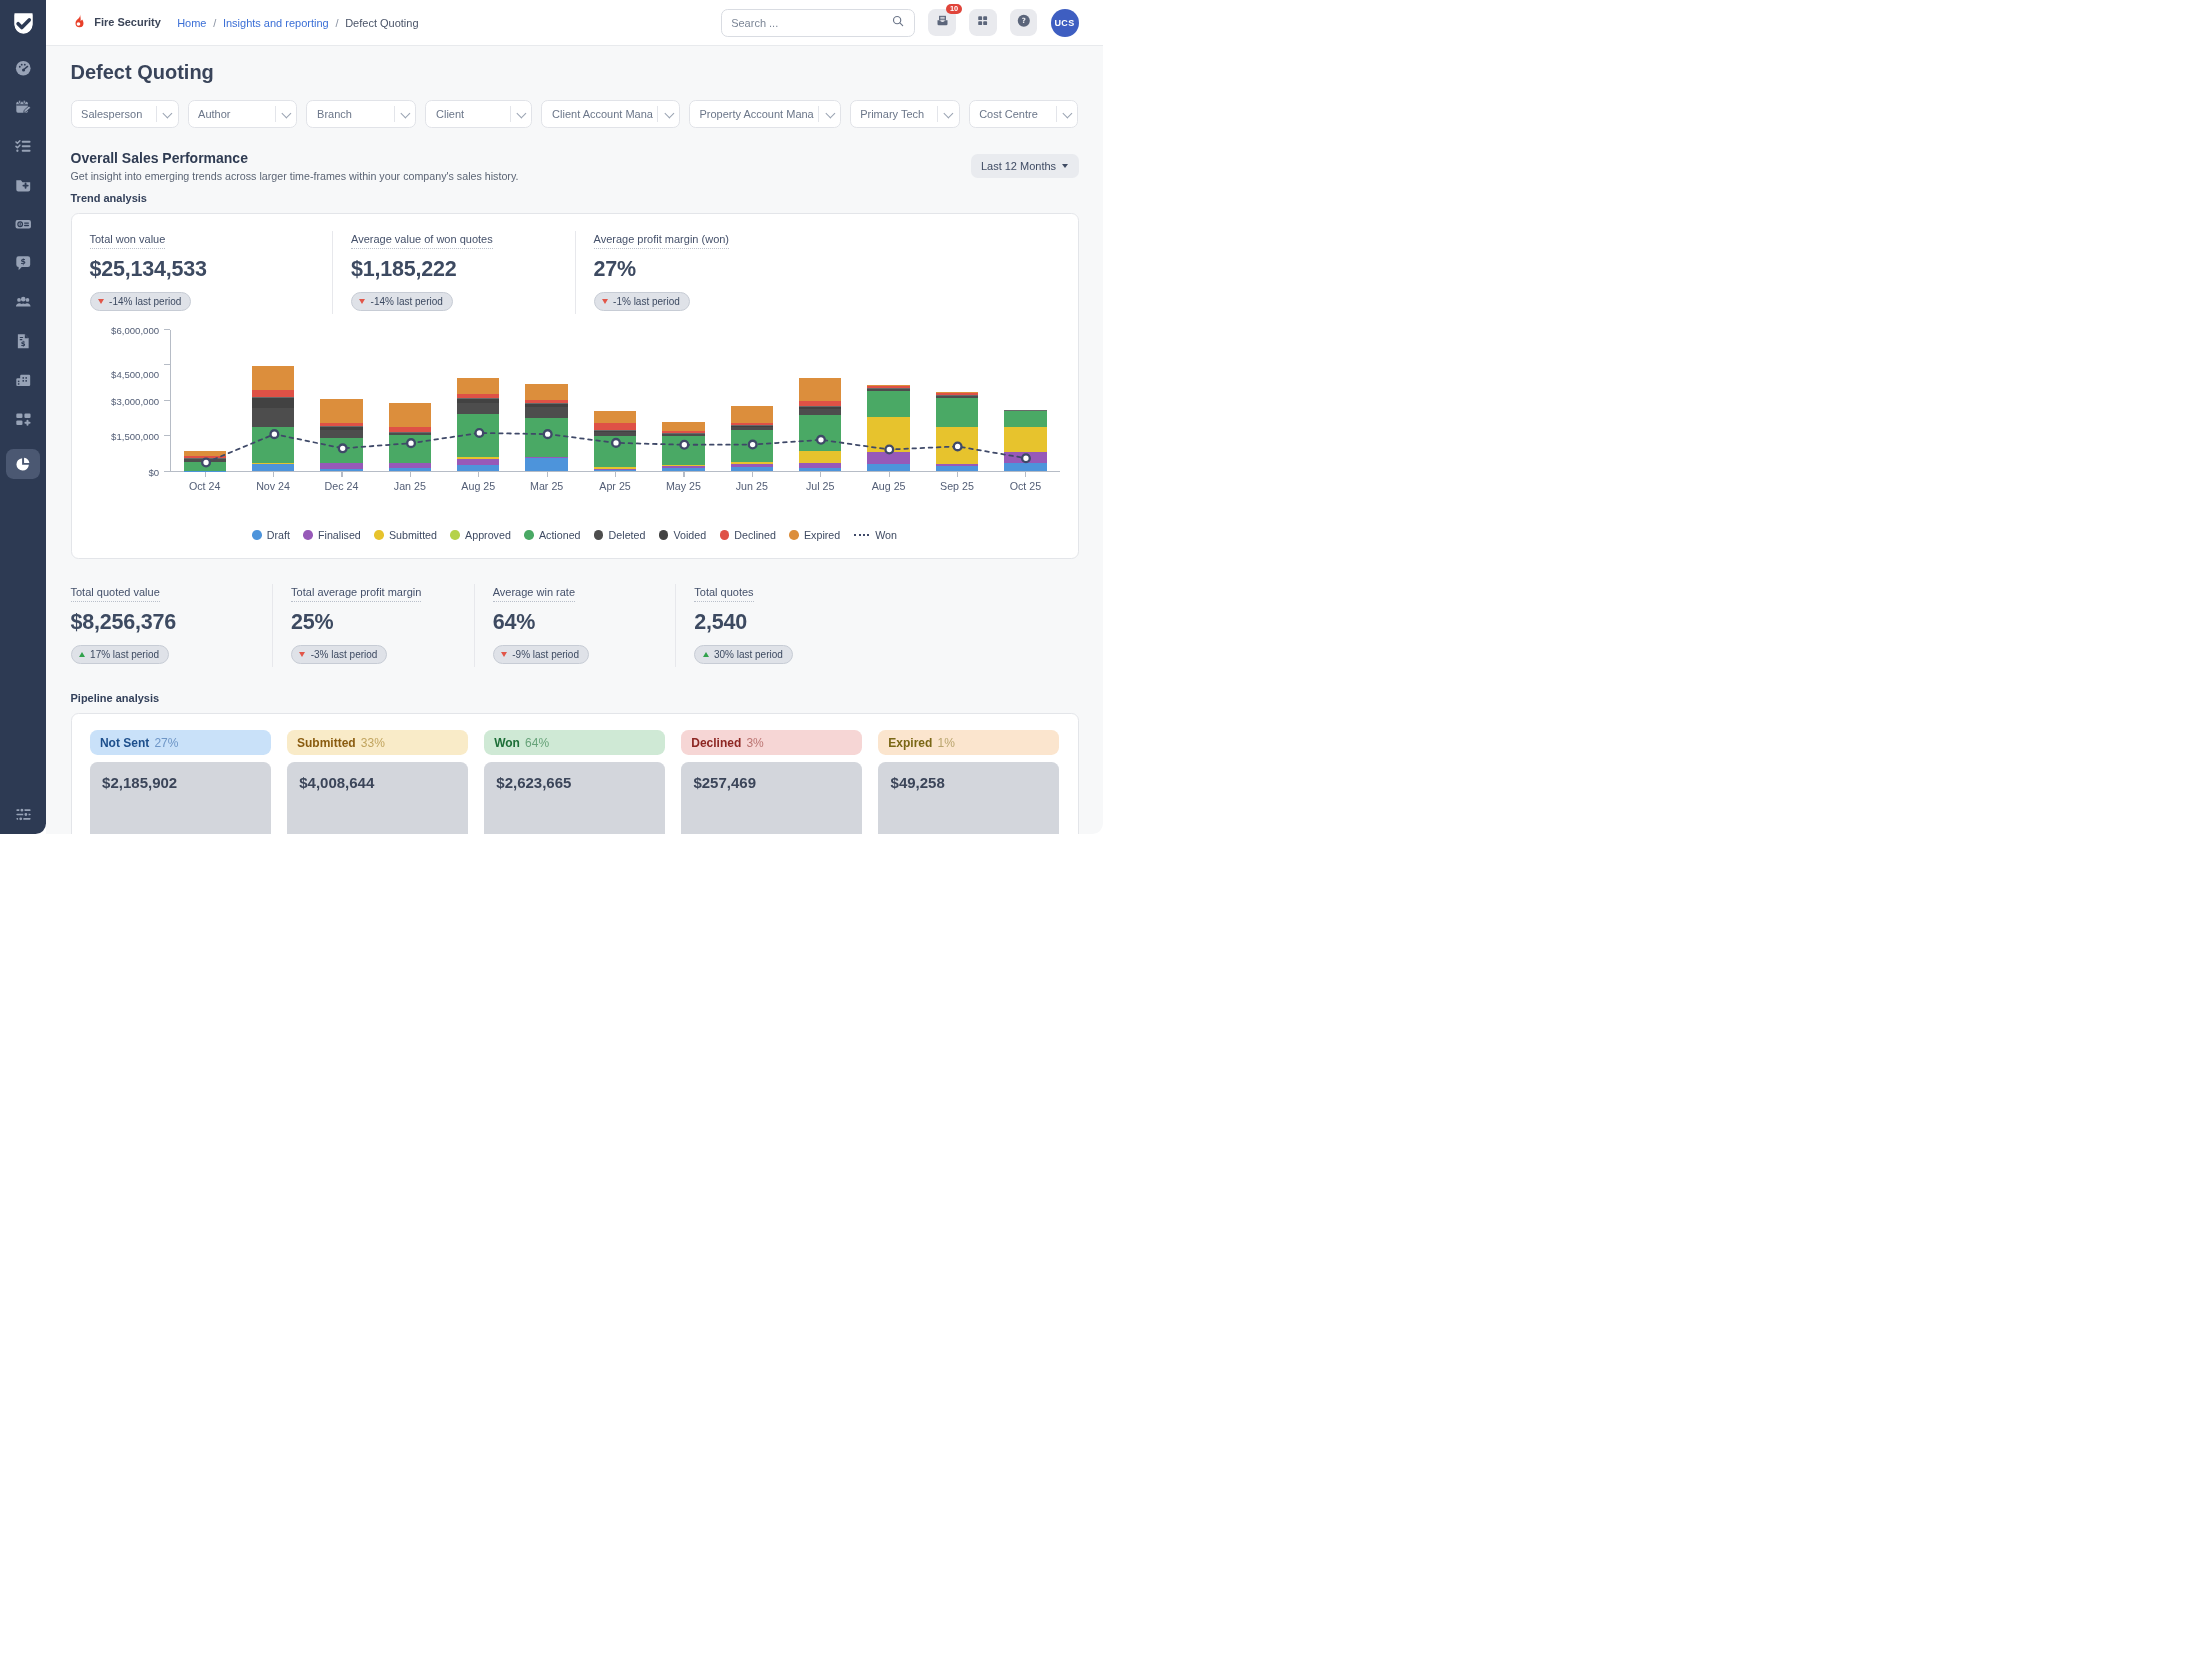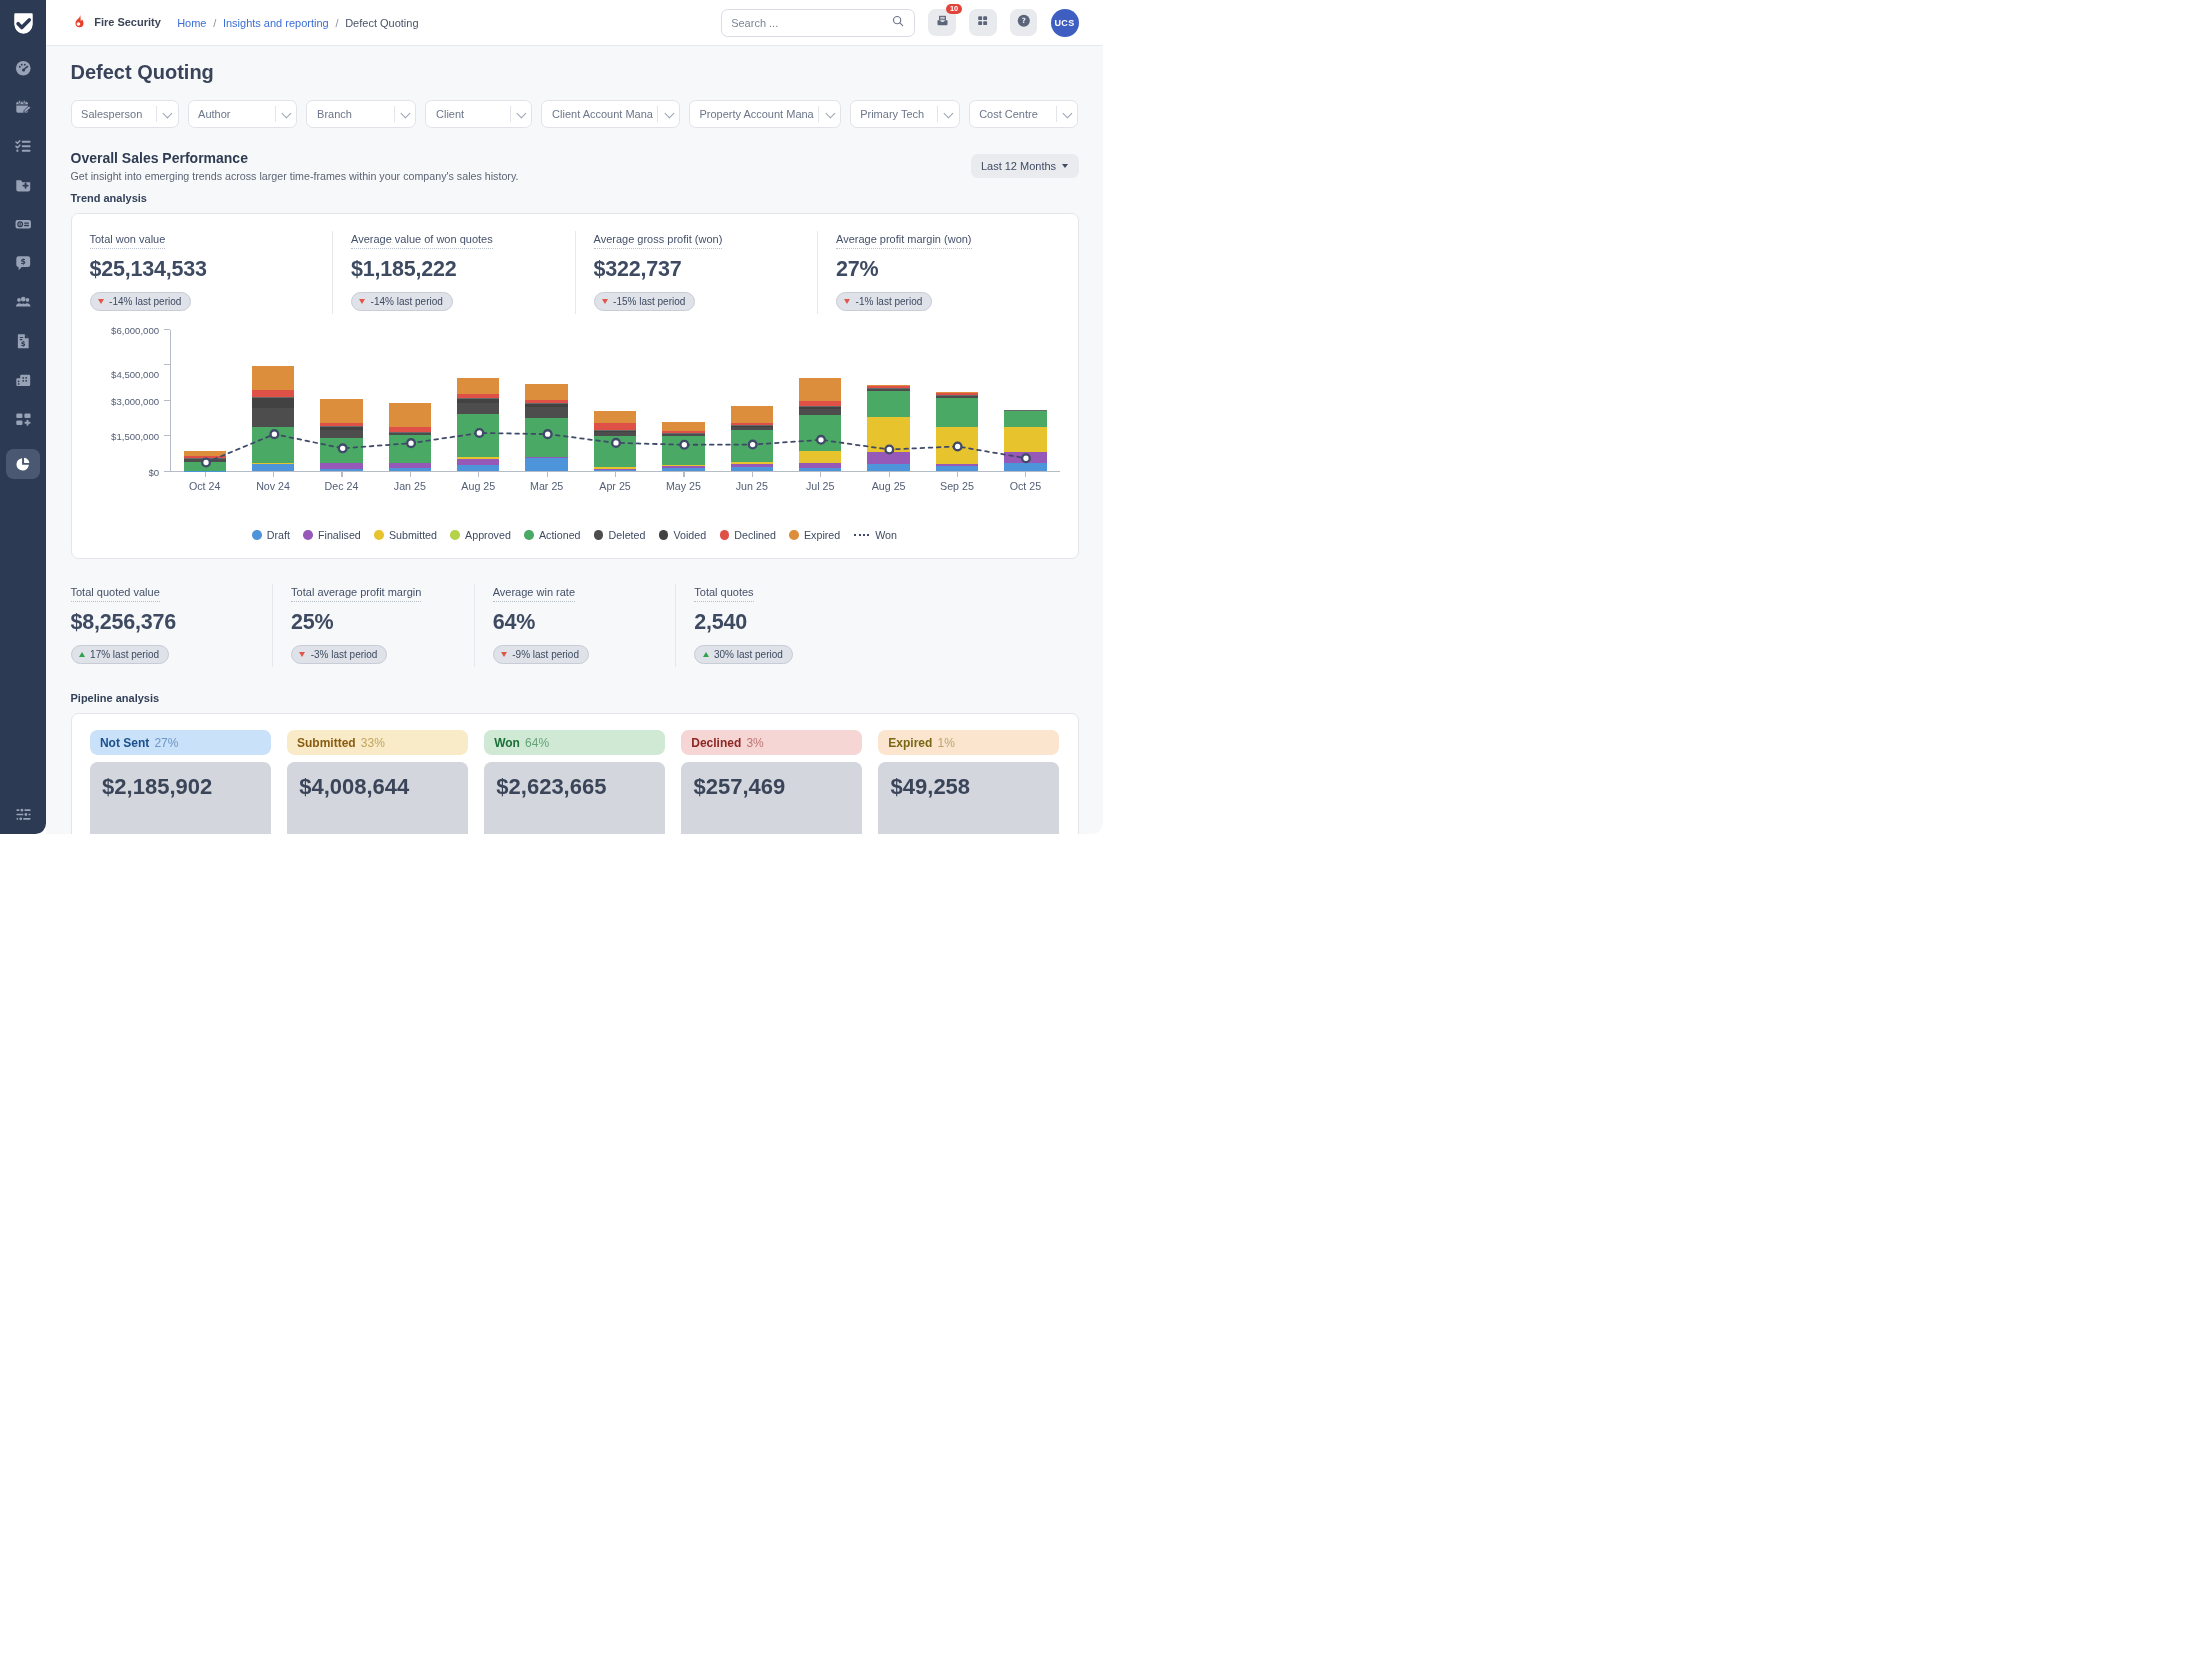--- a/index.html
+++ b/index.html
@@ -74,21 +74,21 @@
   .litem{display:flex;align-items:center;gap:5.2px;font-size:10.7px;color:#3f4b63}
   .ldot{width:9.6px;height:9.6px;border-radius:50%}
   .ldash{width:15px;border-top:2.2px dotted #3f4968;margin-right:1.5px}
   
   .funnel-wrap{margin-top:25px}
   
   .pipe{display:grid;grid-template-columns:repeat(5,1fr);gap:15.6px}
   .stage-pill{height:25px;border-radius:7.4px;display:flex;align-items:center;padding:0 10.4px;font-size:12px;gap:5.2px}
   .stage-pill .sname{font-weight:700}
   .stage-body{margin-top:6.7px;background:#d3d6dc;border-radius:7.4px;padding:12px 12.6px;min-height:141px}
-  .stage-body .sval{font-size:22px;font-weight:700;color:#3b4559;margin-bottom:18px}
+  .stage-body .sval{font-size:15px;font-weight:700;color:#3b4559;margin-bottom:18px}
 </style>
 </head>
 <body>
 
 <div class="app">
 
   <aside class="sidebar">
     <div class="logo">
       <svg viewBox="0 0 24 24" width="27" height="27">
           <path d="M4 4h16v9a8 8 0 0 1-8 8 8 8 0 0 1-8-8V4z" fill="#fff" rx="3"></path>
@@ -352,28 +352,20 @@
           </div>
           <div class="kpi">
             <span class="klabel">Average value of won quotes</span>
             <div class="kvalue">$1,185,222</div>
             <span class="deltapill">
                 <span class="tri down"></span>
                 <span>-14% last period</span>
               </span>
           </div>
           <div class="kpi">
-            <span class="klabel">Average gross profit (won)</span>
-            <div class="kvalue">$322,737</div>
-            <span class="deltapill">
-                <span class="tri down"></span>
-                <span>-15% last period</span>
-              </span>
-          </div>
-          <div class="kpi">
             <span class="klabel">Average profit margin (won)</span>
             <div class="kvalue">27%</div>
             <span class="deltapill">
                 <span class="tri down"></span>
                 <span>-1% last period</span>
               </span>
           </div>
         </div>
 
         <div class="chart-row">

